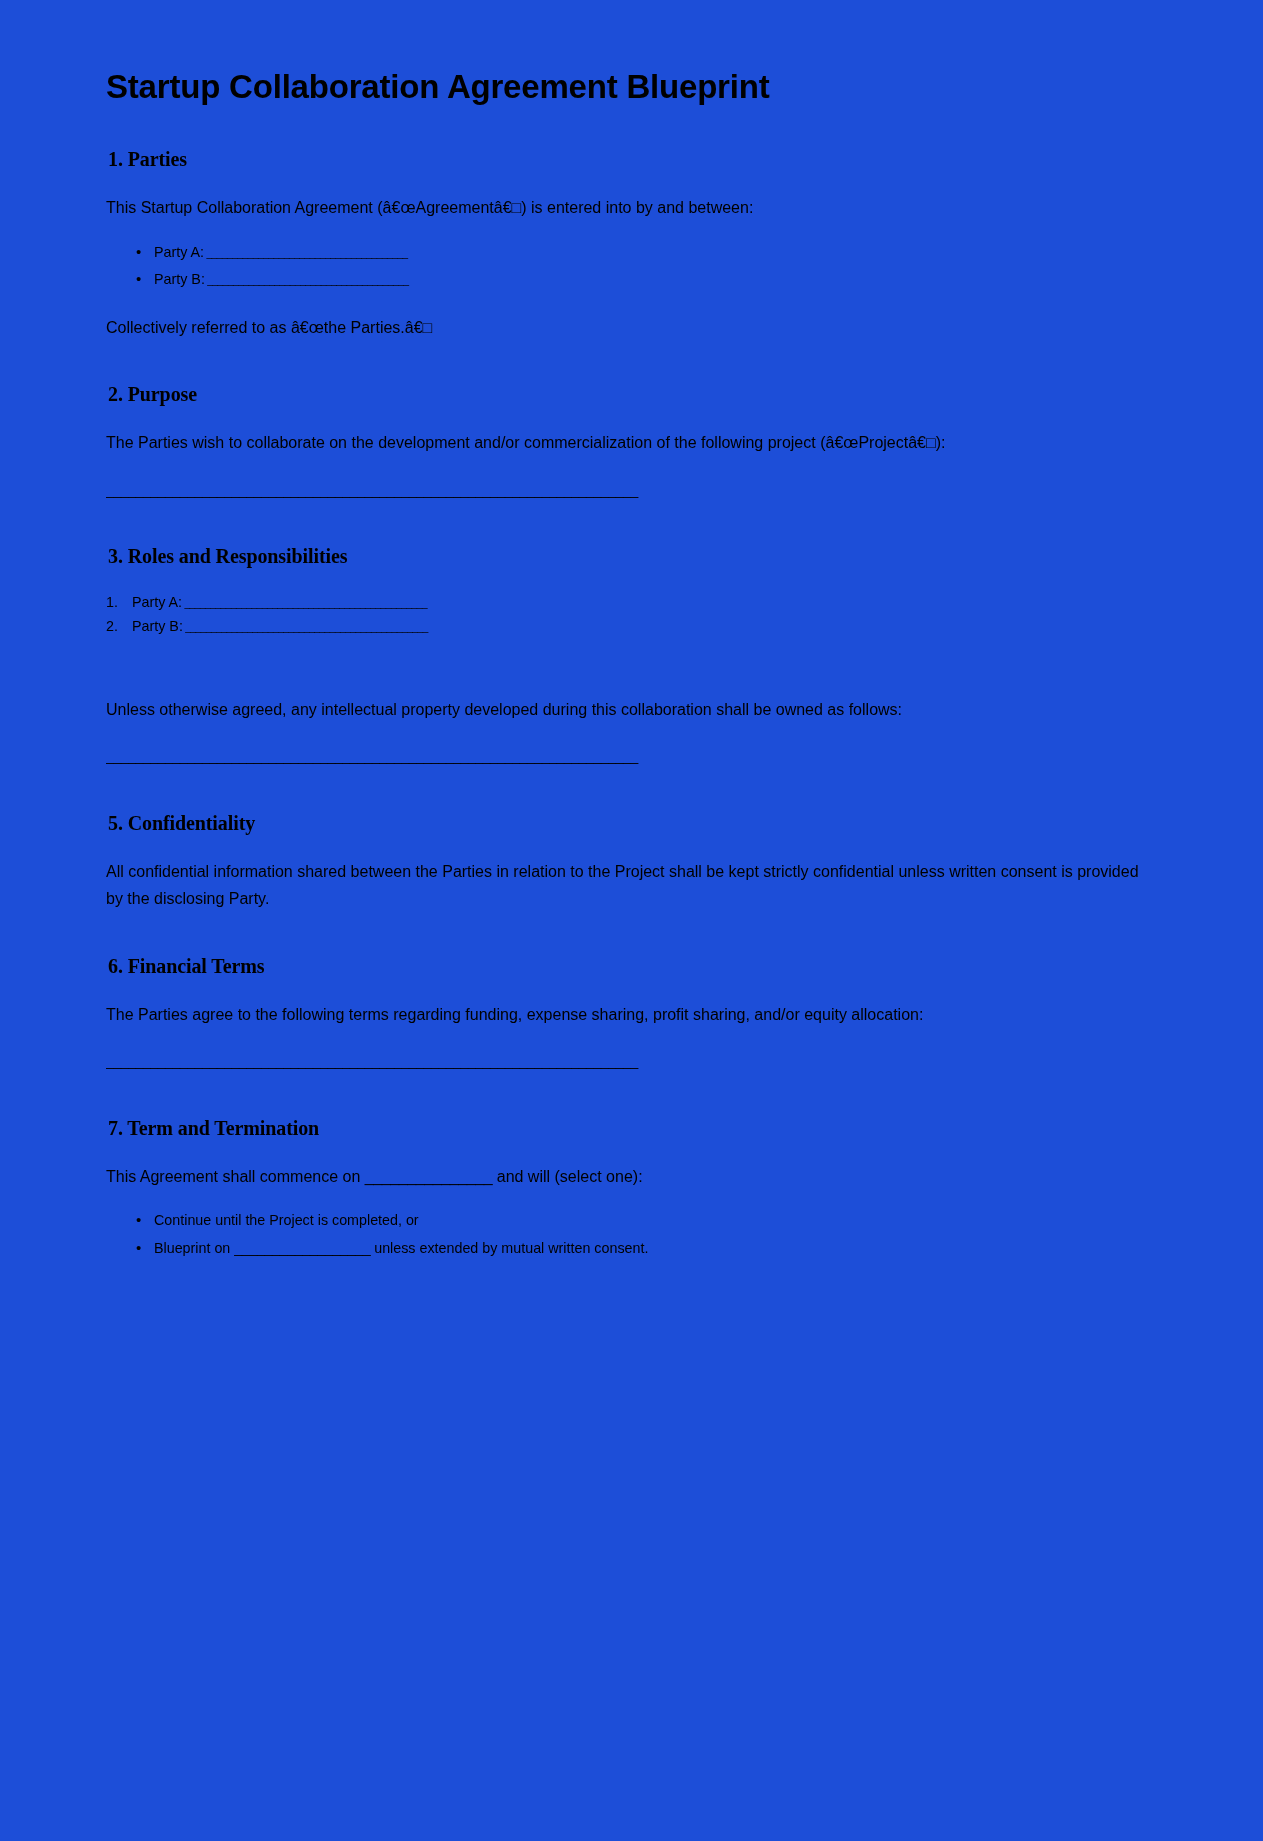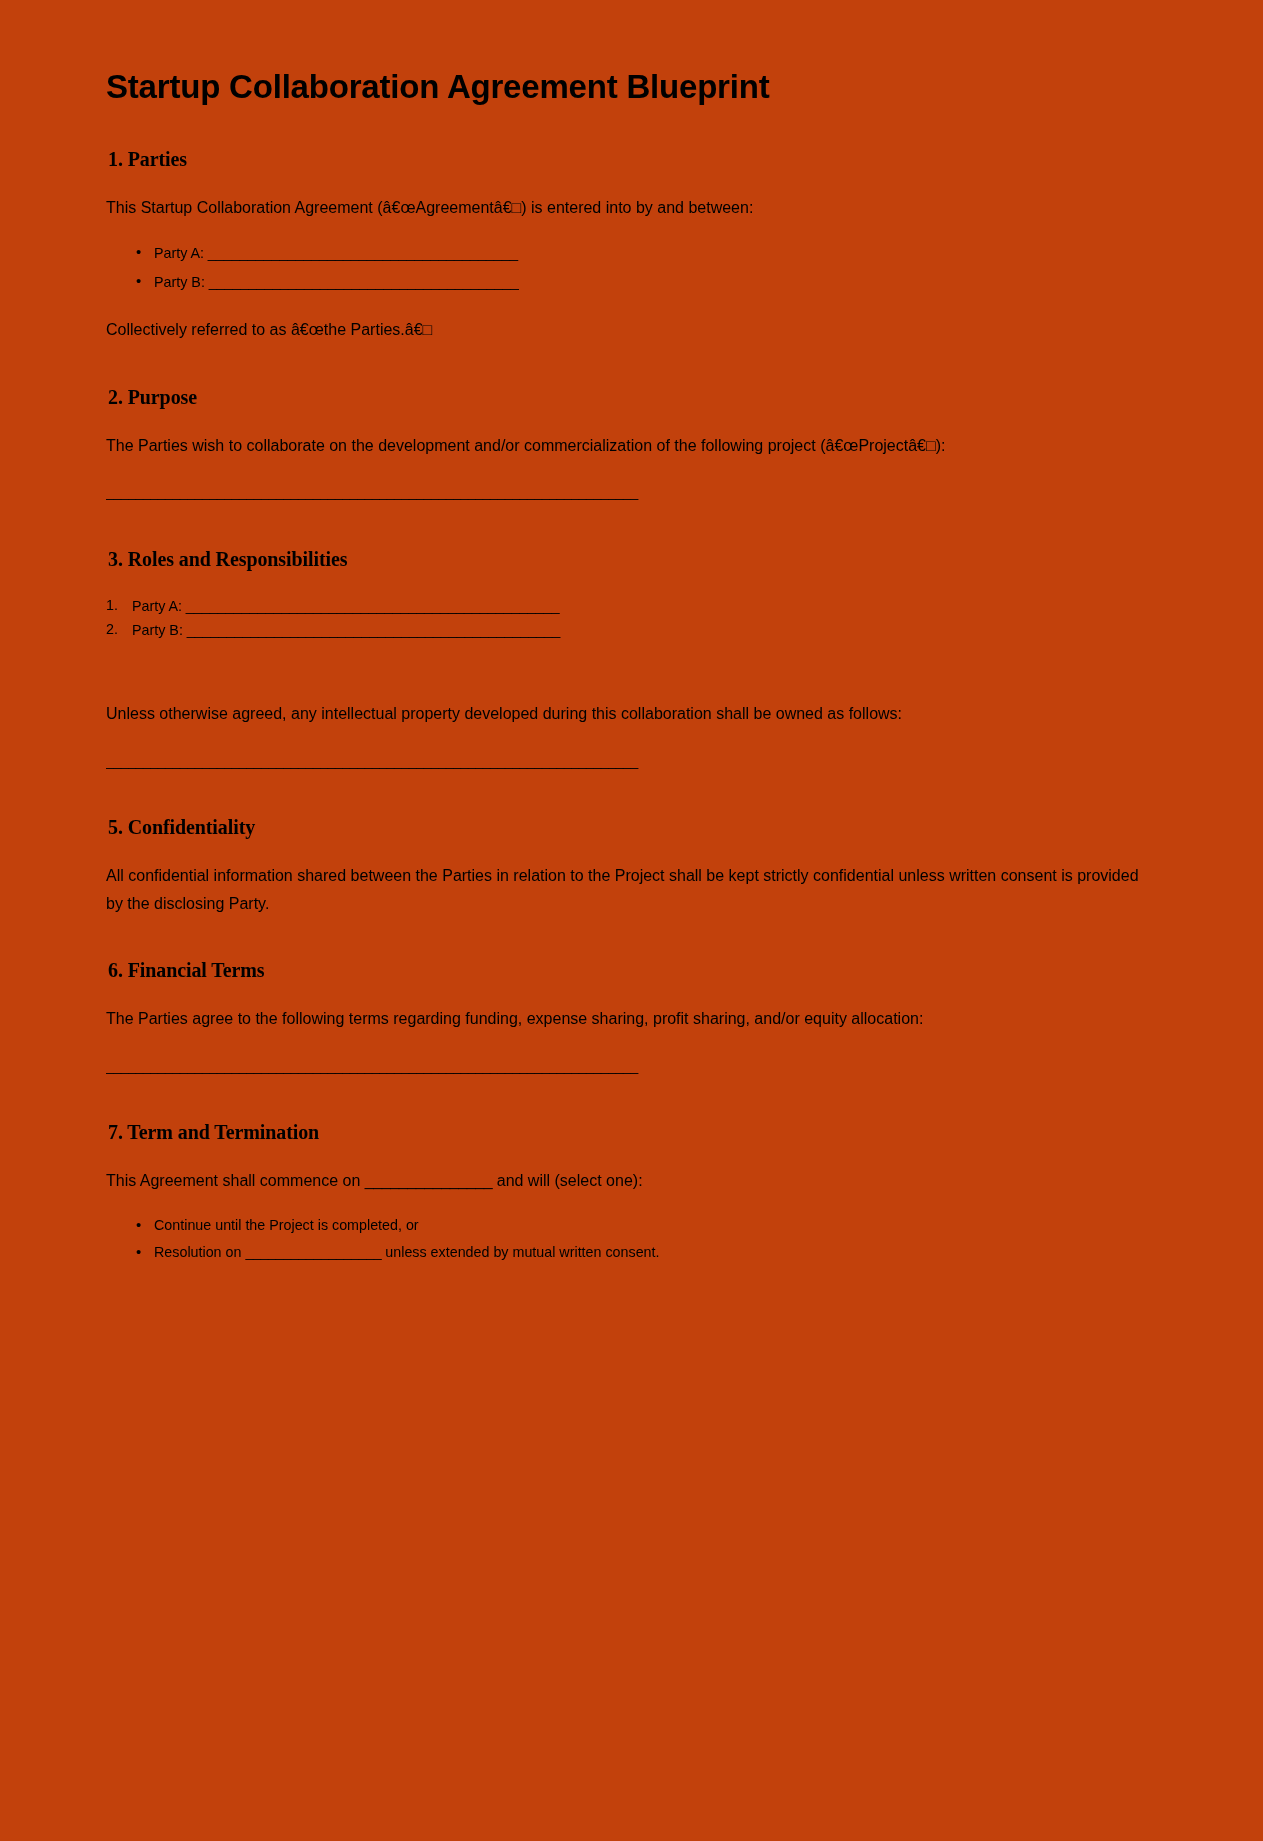--- a/index.html
+++ b/index.html
@@ -13,21 +13,21 @@
     overflow: hidden;
     font-family: "Liberation Sans", sans-serif;
     color: #000000;
     -webkit-font-smoothing: antialiased;
   }
 
   .page {
     position: relative;
     width: 1263px;
     height: 1841px;
-    background: #c2410c;
+    background: #1d4ed8;
     box-sizing: border-box;
   }
 
   .content {
     position: absolute;
     left: 106px;
     top: 66px;
     width: 1050px;
     
     height: 1239px;
@@ -115,21 +115,21 @@
     font-size: 14.3px;
   }
 
   .lbl-bold {
     font-weight: normal;
   }
 
   .fill-line {
     letter-spacing: -0.4px;
     white-space: nowrap;
-    font-size: 15px;
+    font-size: 10px;
     text-align: right;
   }
 
   .blank-row {
     font-size: 14px;
     line-height: 1.6;
     letter-spacing: -0.4px;
     white-space: nowrap;
     overflow: hidden;
     color: #000000;
@@ -205,21 +205,21 @@
     <div class="blank-row">________________________________________________________________________</div>
 
     <div class="sp-after-blankline"></div>
 
     <h2 class="section-title">7. Term and Termination</h2>
     <div class="sp-head-to-para"></div>
     <p class="para"><span>This Agreement shall commence on </span><span class="inline-blank">_______________</span><span> and will (select one):</span></p>
     <div class="sp-para-to-list"></div>
     <ul class="bullets">
       <li><span>Continue until the Project is completed, or</span></li>
-      <li><span>Resolution on </span><span class="inline-blank">__________________</span><span> unless extended by mutual written consent.</span></li>
+      <li><span>Blueprint on </span><span class="inline-blank">__________________</span><span> unless extended by mutual written consent.</span></li>
     </ul>
 
     <div class="sp-para-to-head"></div>
 
     <div class="clipped-heading">
       <h2 class="section-title">8. Dispute Resolution</h2>
     </div>
 
   </div>
 </div>

